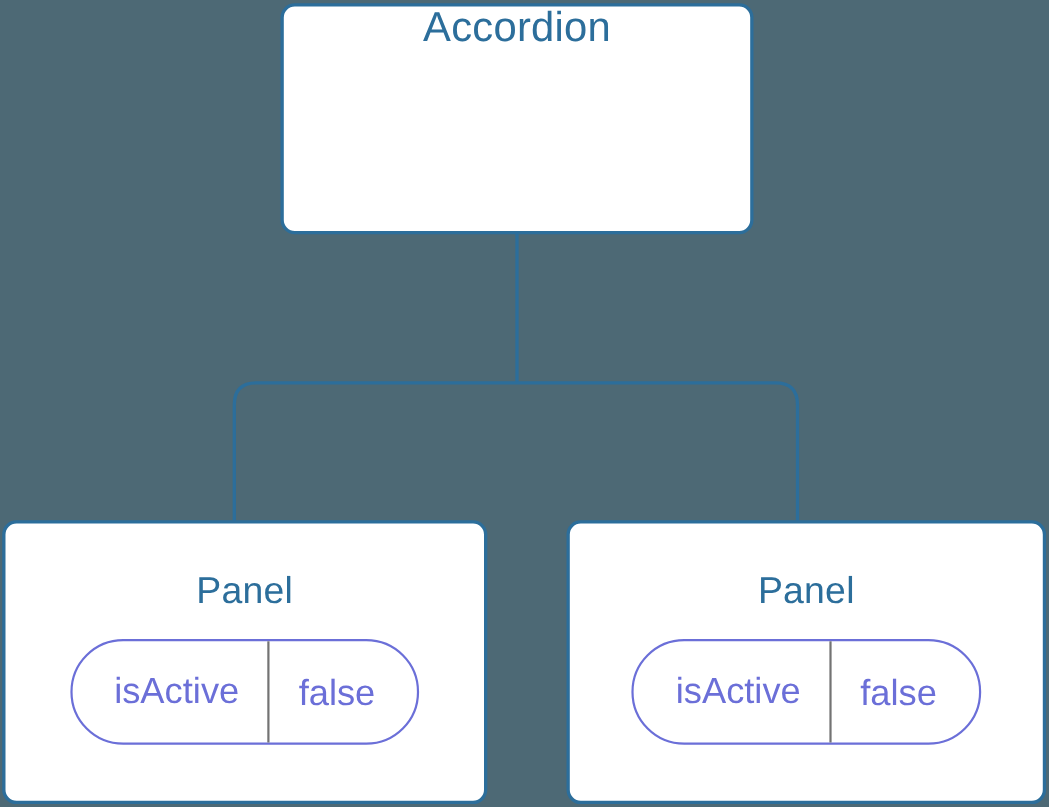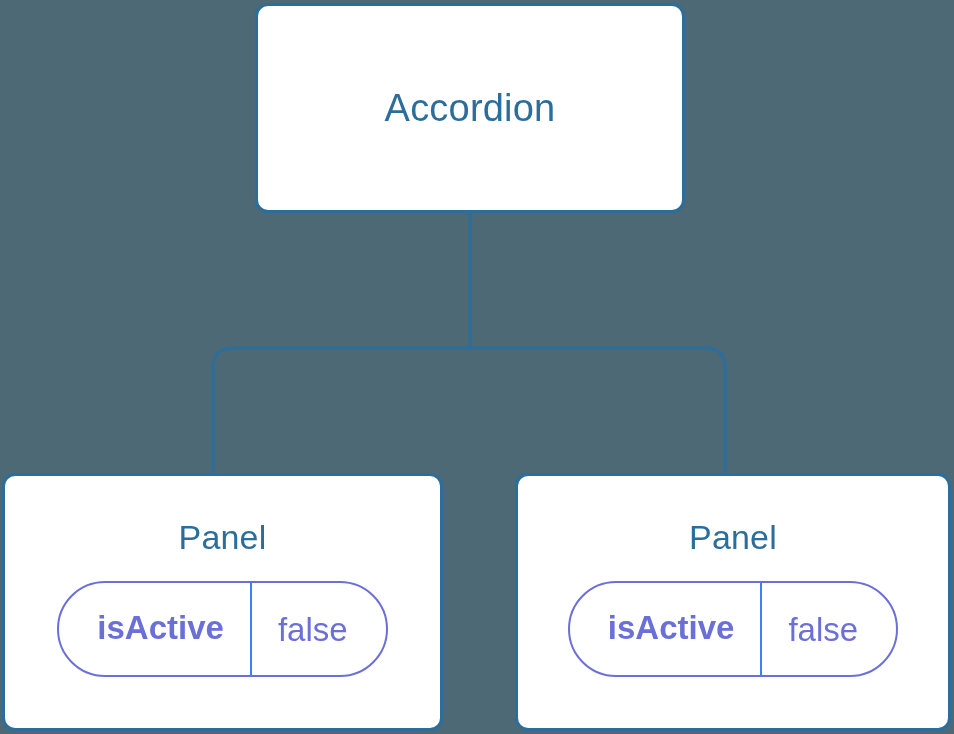--- a/index.html
+++ b/index.html
@@ -40,21 +40,21 @@
     flex-direction: column;
     align-items: center;
   }
 
   
   #node-accordion {
     left: 255px;
     top: 3px;
     width: 430px;
     height: 210px;
-    justify-content: center;
+    justify-content: flex-start;
   }
   #node-accordion .node-title {
     font-size: 38px;
     line-height: 1;
     color: #2c6e9b;
     letter-spacing: 0.2px;
   }
 
   
   .panel-node {
@@ -93,25 +93,24 @@
     display: flex;
     align-items: center;
     justify-content: center;
     font-size: 33px;
     color: #6b6fd8;
     line-height: 1;
     white-space: nowrap;
   }
   .prop-key {
     padding: 0 26px 4px 38px;
-    font-weight: bold;
   }
   .prop-val {
     padding: 0 38px 0 26px;
-    border-left: 2px solid #3b82f6;
+    border-left: 2px solid #737373;
   }
 </style>
 </head>
 <body>
 
 <div id="canvas">
 
   <svg id="edges" viewBox="0 0 954 734" width="954" height="734" xmlns="http://www.w3.org/2000/svg">
 
     <path d="M470,211 L470,348" fill="none" stroke="#2c6e9b" stroke-width="3"></path>

